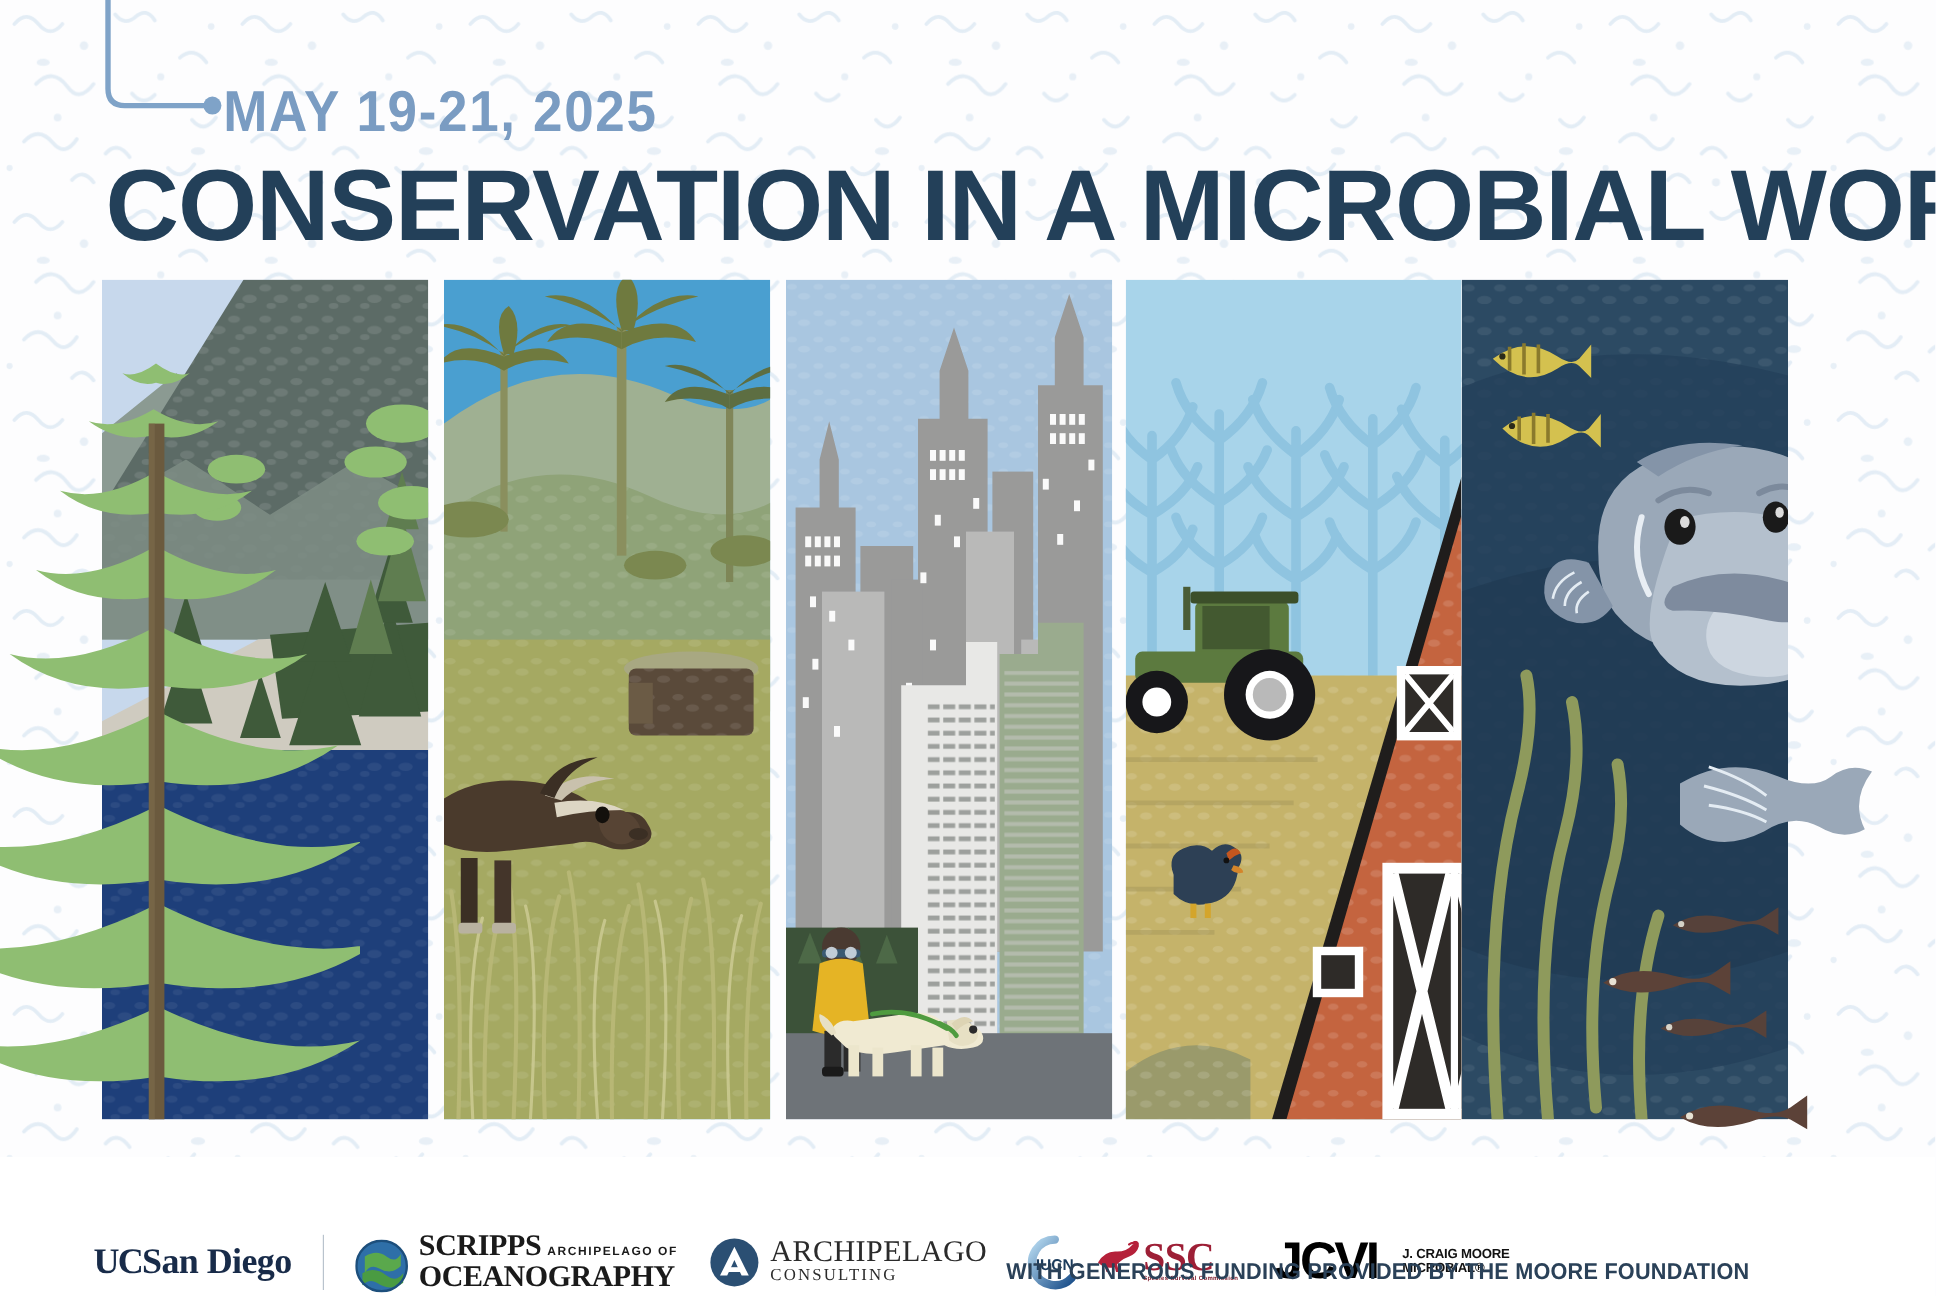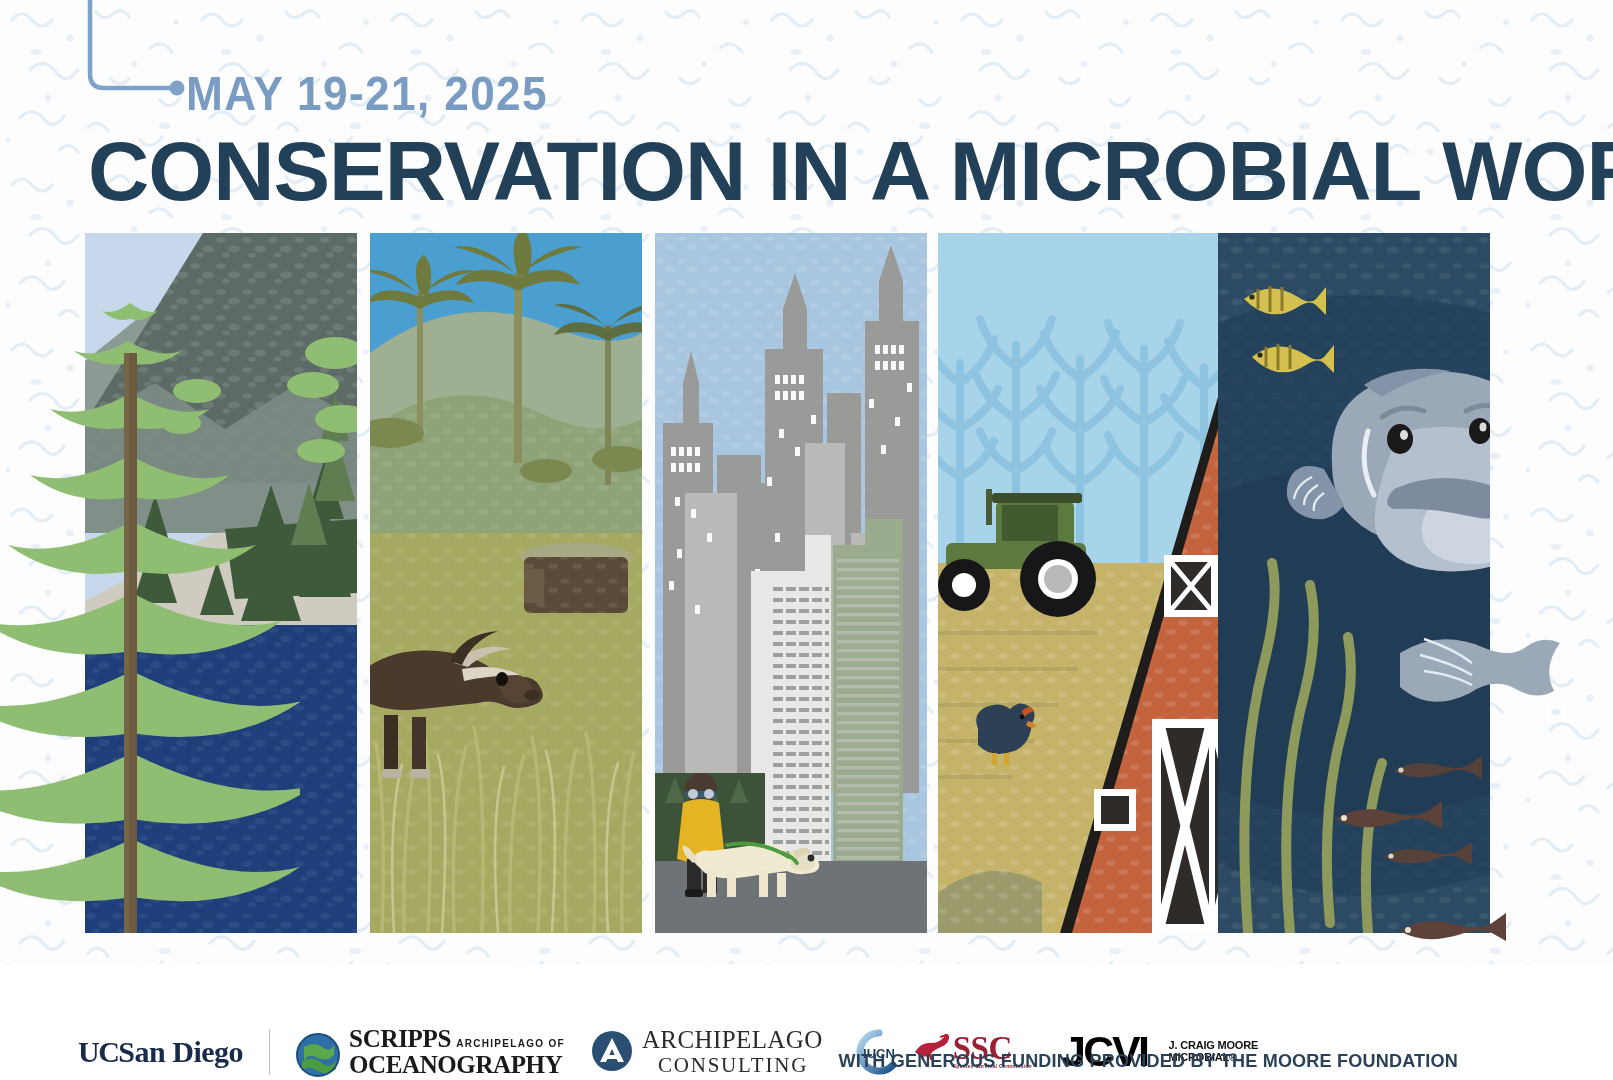--- a/index.html
+++ b/index.html
@@ -152,21 +152,21 @@
   #logo-scripps .l1 small {
     font-size: 10px; font-weight: 700; letter-spacing: 1.3px;
     font-family: "Liberation Sans", sans-serif;
   }
   #logo-scripps .l2 { font-size: 25px; font-weight: 700; letter-spacing: -.4px; white-space: nowrap; }
 
   
   #logo-archipelago { display: flex; align-items: center; gap: 9px; margin-left: 26px; }
   #logo-archipelago .txt { font-family: "Liberation Serif", serif; color: #2b2b2b; line-height: 1.05; }
   #logo-archipelago .l1 { font-size: 25px; letter-spacing: .4px; white-space: nowrap; }
-  #logo-archipelago .l2 { font-size: 21px; letter-spacing: 1.8px; white-space: nowrap; margin-left: 16px; }
+  #logo-archipelago .l2 { font-size: 14px; letter-spacing: 1.8px; white-space: nowrap; }
 
   
   #logo-iucnssc { display: flex; align-items: center; gap: 8px; margin-left: 30px; }
   #logo-iucnssc .ssc-txt { display: flex; align-items: flex-start; gap: 4px; }
   #logo-iucnssc .ssc {
     font-family: "Liberation Serif", serif;
     font-size: 33px; font-weight: 700; color: #9d1f36; letter-spacing: -.5px;
     line-height: .9;
   }
   #logo-iucnssc .ssc-sub {

